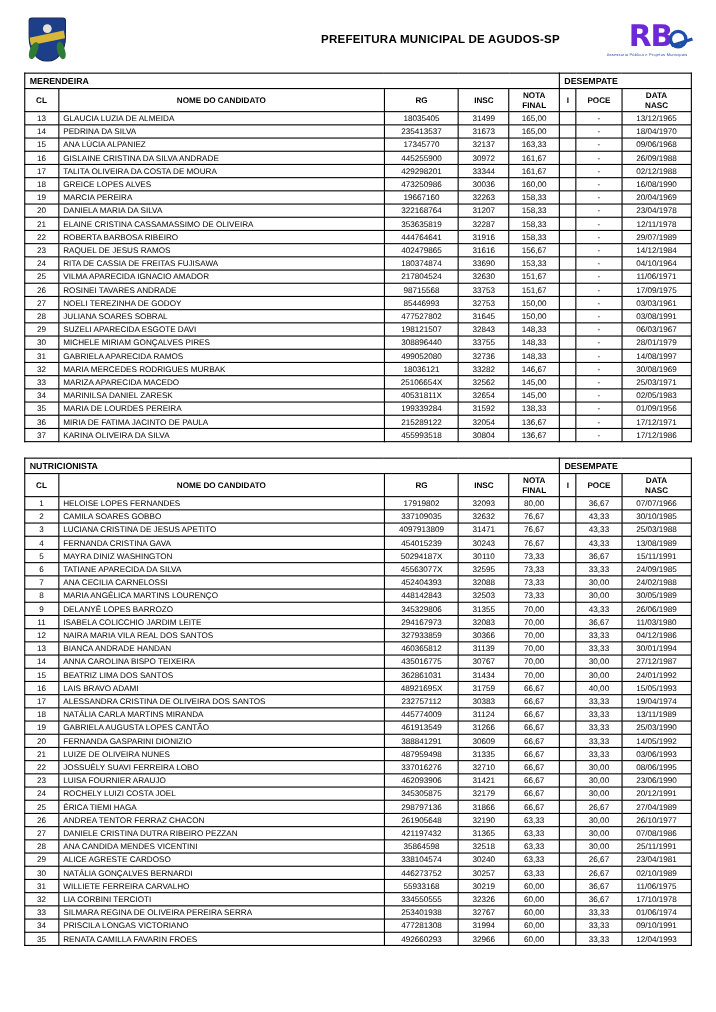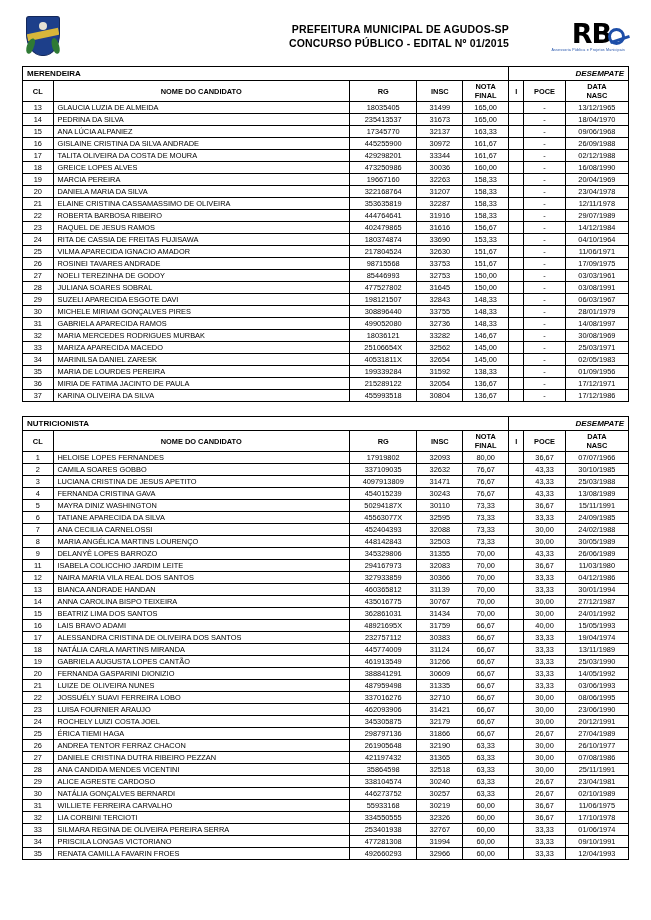--- a/index.html
+++ b/index.html
@@ -72,21 +72,21 @@
   .logo {
     flex: 0 0 108px;
     text-align: right;
     line-height: 1;
   }
   .logo .rbo {
     font-family: "DejaVu Sans", sans-serif;
     font-weight: bold;
     font-size: 27px;
     letter-spacing: -1px;
-    color: #000000;
+    color: #6d28d9;
     position: relative;
     display: inline-block;
   }
   .logo .ring {
     display: inline-block;
     width: 17px; height: 17px;
     border: 3px solid #1d4ea8;
     border-radius: 50%;
     position: relative;
     top: 2px;
@@ -128,22 +128,21 @@
     overflow: hidden;
   }
   .cargo-row th {
     font-size: 8px;
     font-weight: bold;
     text-align: left;
     padding: 2px 4px;
     height: 13px;
   }
   .cargo-row th.desempate {
-    text-align: right;
-    font-style: italic;
+    text-align: left;
   }
   td.c { text-align: center; }
   td.l { text-align: left; padding-left: 4px; }
 
   
   col.cl    { width: 28px; }
   col.nome  { width: 272px; }
   col.rg    { width: 62px; }
   col.insc  { width: 42px; }
   col.nota  { width: 42px; }
@@ -161,21 +160,20 @@
       <div class="shield">
         <div class="dot"></div>
         <div class="band"></div>
       </div>
       <div class="leaf-l"></div>
       <div class="leaf-r"></div>
     </div>
 
     <div class="title-wrap">
       <div class="t1">PREFEITURA MUNICIPAL DE AGUDOS-SP</div>
-      <div class="t2">CONCURSO PÚBLICO - EDITAL Nº 01/2015</div>
     </div>
 
     <div class="logo">
       <div>
         <span class="rbo">RB</span><span class="ring"></span>
       </div>
       <div class="sub">Assessoria Pública e Projetos Municipais</div>
     </div>
   </div>
 

